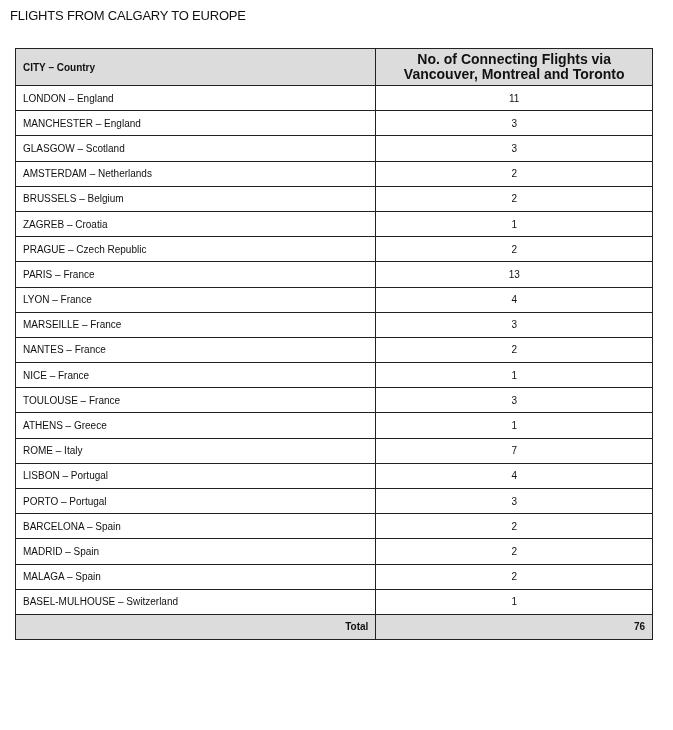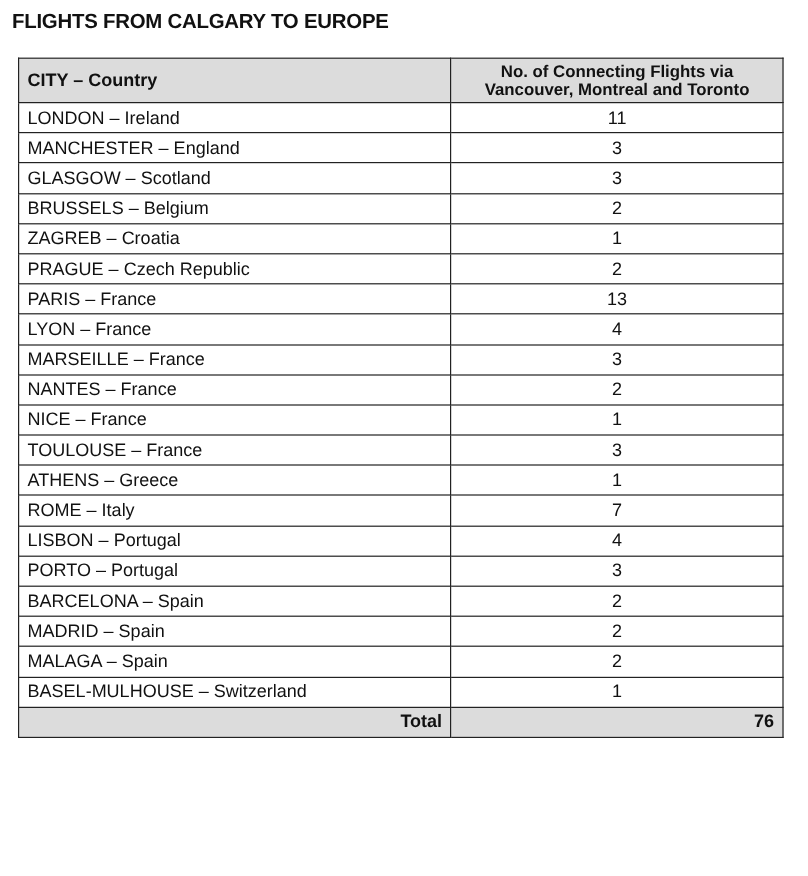--- a/index.html
+++ b/index.html
@@ -1,21 +1,21 @@
 <!DOCTYPE html>
 <html><head>
   <meta charset="utf-8">
   <style>
     html, body { margin: 0; padding: 0; background: #ffffff; }
     body { width: 673px; height: 730px; position: relative; overflow: hidden;
            font-family: "Liberation Sans", sans-serif; color: #111; }
-    .title { position: absolute; left: 10px; top: 8px; font-size: 17px; font-weight: bold;
+    .title { position: absolute; left: 10px; top: 8px; font-size: 13px; font-weight: normal;
              letter-spacing: -0.2px; }
     table { position: absolute; left: 15px; top: 48px; width: 638px; border-collapse: collapse; }
-    th, td { border: 1.5px solid #222; font-size: 15px; }
+    th, td { border: 1.5px solid #222; font-size: 10px; }
     col.c1 { width: 361px; }
     col.c2 { width: 277px; }
     thead th { background: #dcdcdc; font-weight: bold; height: 36px; padding: 0 7px; }
     thead th.left { text-align: left; }
     thead th.right { text-align: center; font-size: 14px; line-height: 15px; }
     tbody td { height: 24.2px; padding: 0 7px; }
     tbody td.city { text-align: left; }
     tbody td.num { text-align: center; }
     tfoot td { background: #dcdcdc; font-weight: bold; height: 24px; padding: 0 7px; margin-top: 32px; }
     tfoot td.label { text-align: right; }
@@ -32,30 +32,34 @@
       <col class="c2">
     </colgroup>
   <thead>
     <tr>
       <th class="left">CITY – Country</th>
       <th class="right">No. of Connecting Flights via Vancouver, Montreal and Toronto</th>
     </tr>
   </thead>
   <tbody id="rows">
       <tr>
-        <td class="city">LONDON – Ireland</td>
+        <td class="city">LONDON – England</td>
         <td class="num">11</td>
       </tr>
       <tr>
         <td class="city">MANCHESTER – England</td>
         <td class="num">3</td>
       </tr>
       <tr>
         <td class="city">GLASGOW – Scotland</td>
         <td class="num">3</td>
+      </tr>
+      <tr>
+        <td class="city">AMSTERDAM – Netherlands</td>
+        <td class="num">2</td>
       </tr>
       <tr>
         <td class="city">BRUSSELS – Belgium</td>
         <td class="num">2</td>
       </tr>
       <tr>
         <td class="city">ZAGREB – Croatia</td>
         <td class="num">1</td>
       </tr>
       <tr>

